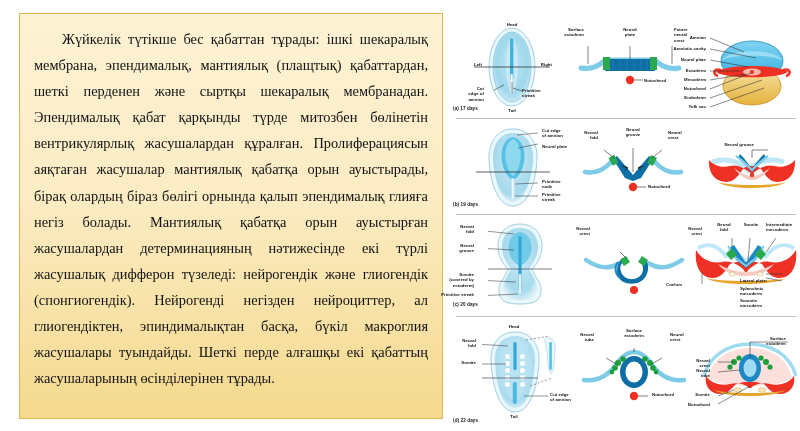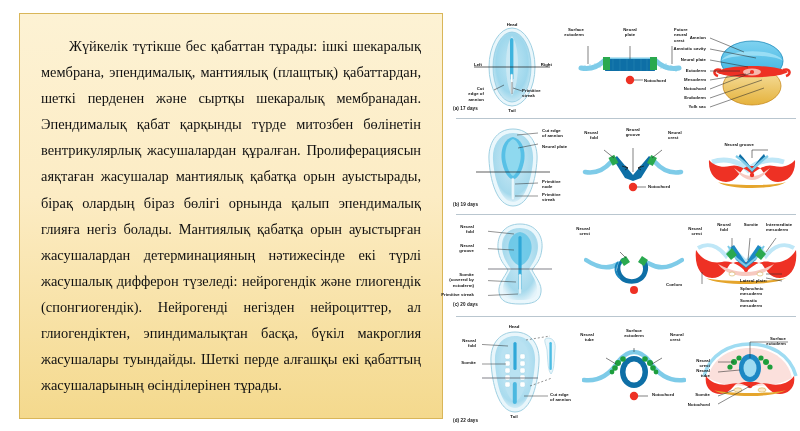--- a/index.html
+++ b/index.html
@@ -28,21 +28,21 @@
     padding:12px 14px 6px 14px;
     overflow:hidden;
   }
   #bodytext{
     font-family:"Liberation Serif", serif;
     font-size:14.4px;
     line-height:26.1px;
     color:#111111;
     text-align:justify;
     text-indent:28px;
-    margin:7px;
+    margin:0;
     word-spacing:0px;
     position:relative;z-index:3;
   }
 
   
   #figpanel{position:absolute;left:452px;top:0;width:348px;height:431px;background:#ffffff;}
   .figrow{position:absolute;left:0;width:348px;}
   .rowline{position:absolute;left:4px;width:340px;height:1px;background:#b9c6cf;}
   .daylabel{position:absolute;left:1px;font-size:4.6px;font-weight:bold;color:#111;
      font-family:"Liberation Sans",sans-serif;letter-spacing:.1px;}

